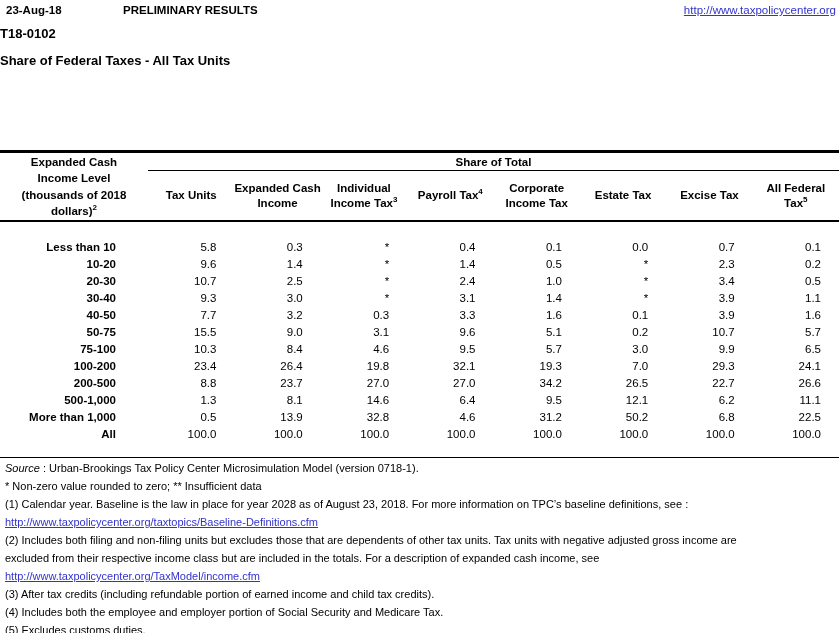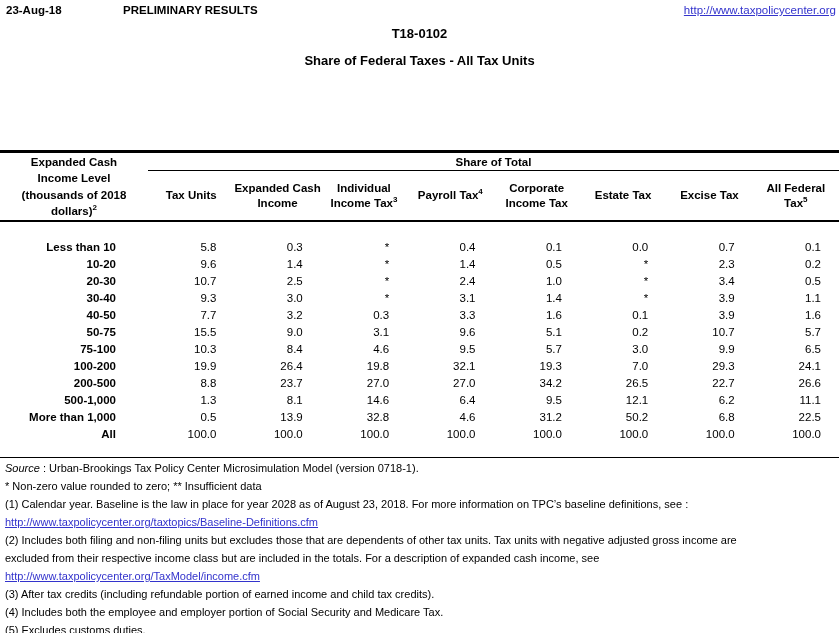--- a/index.html
+++ b/index.html
@@ -7,21 +7,21 @@
     width:839px;height:633px;position:relative;overflow:hidden;
     background:#ffffff;color:#000;
     font-family:"Liberation Sans",sans-serif;font-size:11.5px;
   }
   .topbar{position:absolute;top:4px;left:0;width:100%;height:15px;}
   .topbar .date{position:absolute;left:6px;font-weight:bold;}
   .topbar .prelim{position:absolute;left:123px;font-weight:bold;}
   .topbar .sitelink{position:absolute;right:3px;}
   .link{color:#3333cc;text-decoration:underline;cursor:pointer;}
 
-  .titles{position:absolute;top:21px;left:0;width:100%;text-align:center;
+  .titles{position:absolute;top:21px;left:0;width:100%;
           font-weight:bold;font-size:13px;line-height:26.5px;}
   sup{font-size:8px;line-height:0;}
   .titles sup{margin-left:2px;}
 
   table{position:absolute;top:150px;left:0;width:839px;
         border-collapse:collapse;table-layout:fixed;
         border-top:3px solid #000;}
   col.first{width:148px;}
   thead th{font-weight:bold;text-align:center;padding:0;vertical-align:middle;}
   th.group{height:17px;border-bottom:1px solid #000;}
@@ -178,21 +178,21 @@
         <td>8.4</td>
         <td>4.6</td>
         <td>9.5</td>
         <td>5.7</td>
         <td>3.0</td>
         <td>9.9</td>
         <td>6.5</td>
       </tr>
       <tr>
         <th>100-200</th>
-        <td>19.9</td>
+        <td>23.4</td>
         <td>26.4</td>
         <td>19.8</td>
         <td>32.1</td>
         <td>19.3</td>
         <td>7.0</td>
         <td>29.3</td>
         <td>24.1</td>
       </tr>
       <tr>
         <th>200-500</th>

